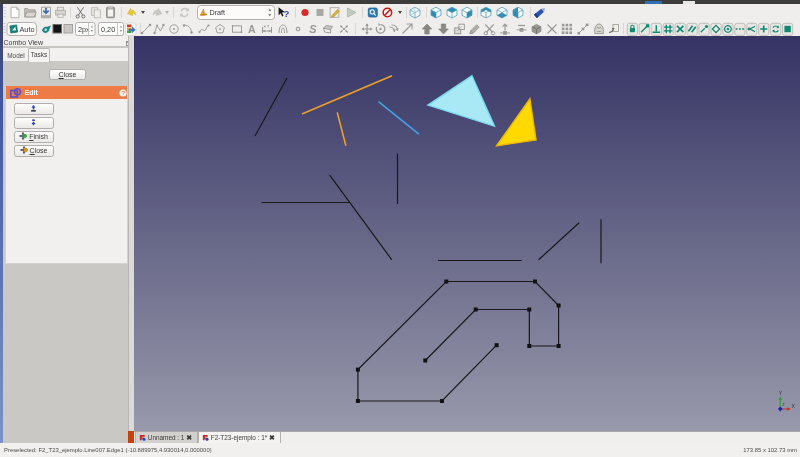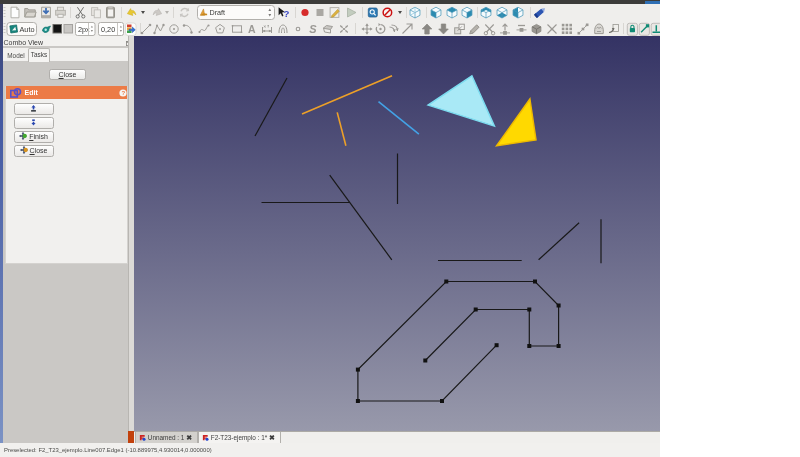--- a/index.html
+++ b/index.html
@@ -1,14 +1,14 @@
 <!DOCTYPE html>
 <html><head><meta charset="utf-8"><style>
 html,body{margin:0;padding:0;}
-#app{position:relative;width:660px;height:457px;font-family:"Liberation Sans",sans-serif;background:#c2410c;overflow:hidden;}
+#app{position:relative;width:800px;height:457px;font-family:"Liberation Sans",sans-serif;background:#c2410c;overflow:hidden;}
 .abs{position:absolute;}
 #topstrip{left:0;top:0;width:800px;height:4px;background:#3c3c3a;}
 #tb1{left:0;top:4px;width:800px;height:17px;background:#efeeec;}
 #tb2{left:0;top:21px;width:800px;height:14.5px;background:#efeeec;border-bottom:3px solid #f97316;}
 #leftedge{left:0;top:4px;width:3px;height:439px;background:linear-gradient(#3c3f60,#4156a0 22%,#7b92c4);}
 
 #panel{left:3px;top:36px;width:125px;height:407px;background:#cac8c5;}
 #splitter{left:128px;top:36px;width:6px;height:395px;background:#dcdad7;border-left:1px solid #b8b6b2;}
 #paneltitle{left:0;top:0;width:125px;height:9.5px;background:#f2f1ef;color:#3a3a3a;font-size:7px;}
 #paneltitle span{position:absolute;left:0.5px;top:2.5px;}

